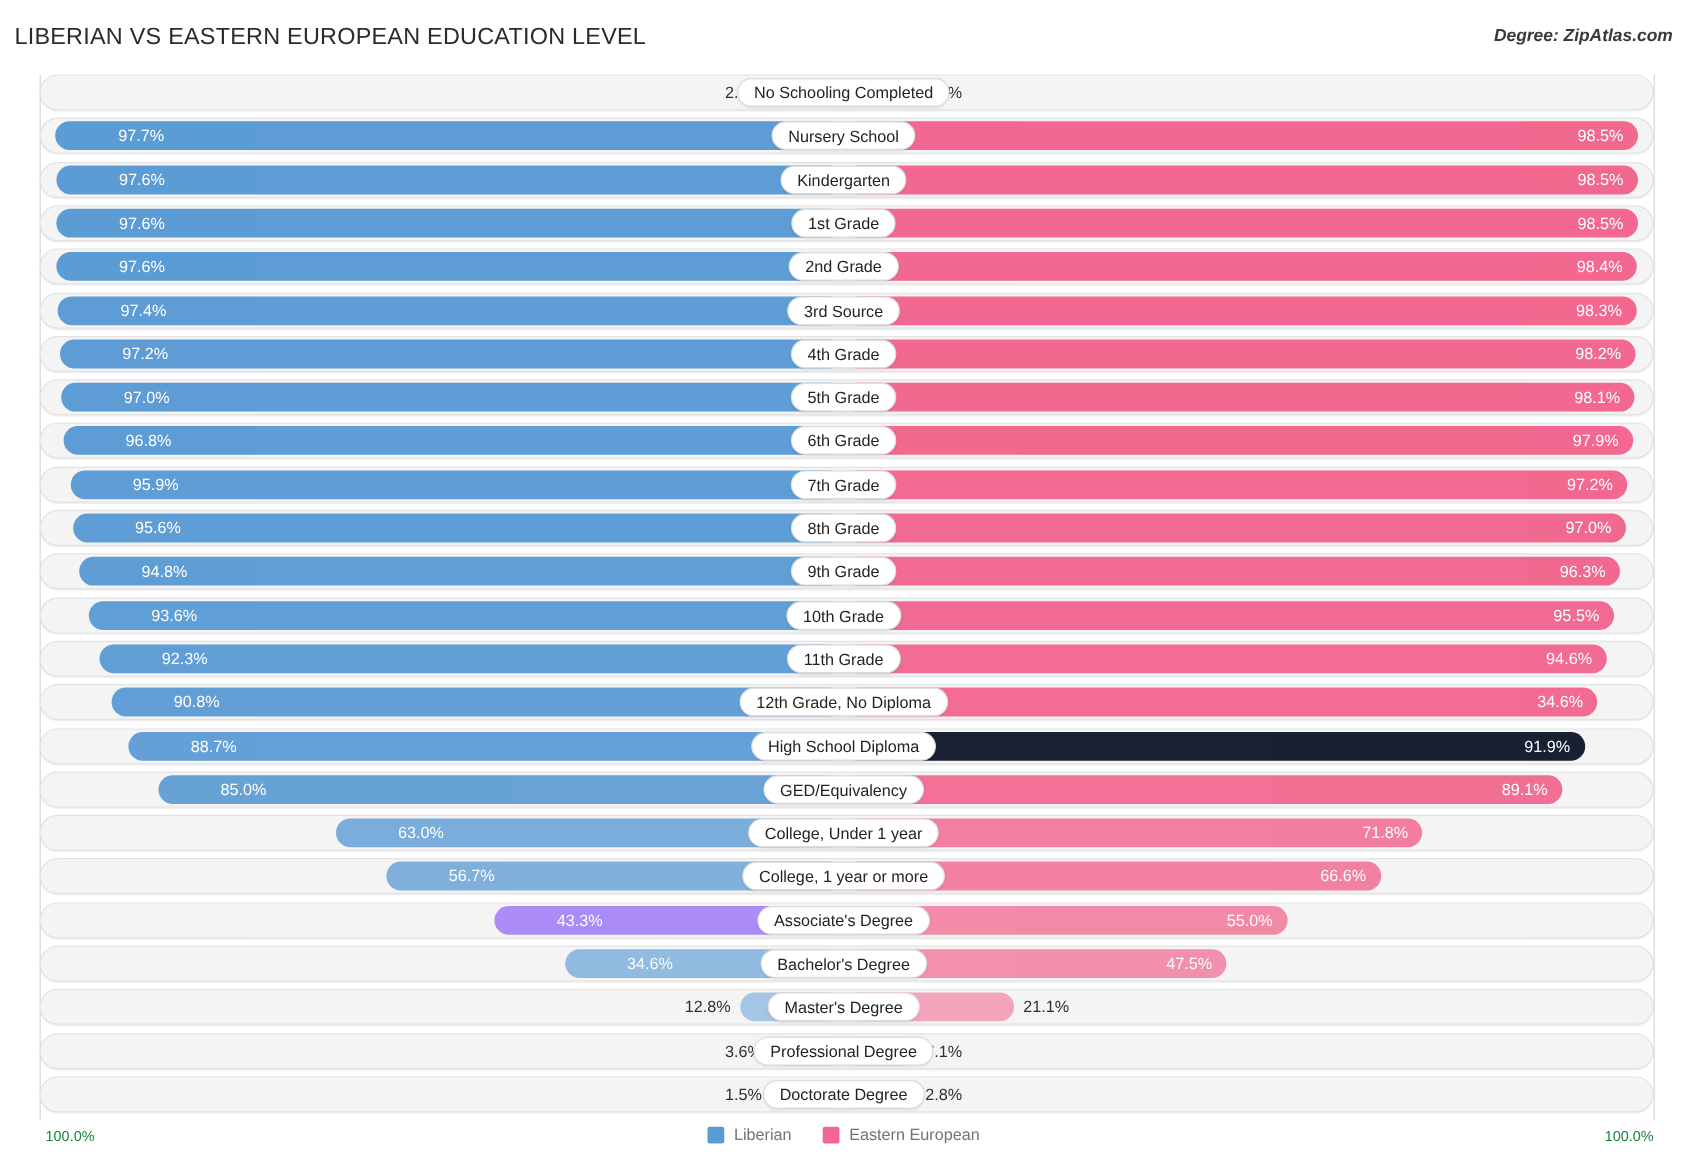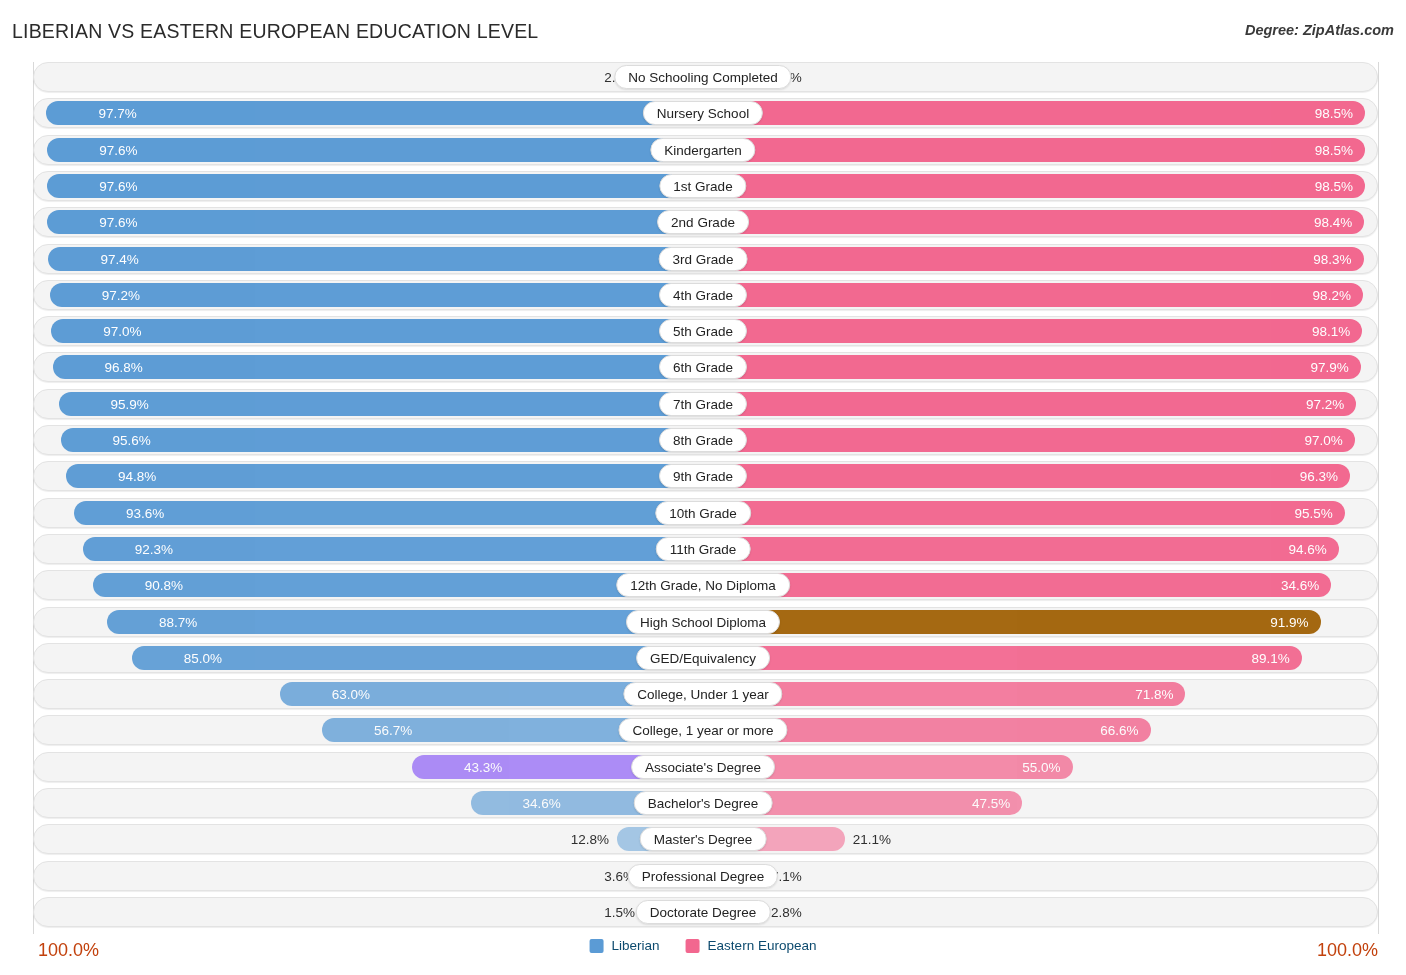--- a/index.html
+++ b/index.html
@@ -141,42 +141,42 @@
   .footer {
     position: absolute;
     left: 0;
     top: 934px;
     width: 1406px;
     height: 41px;
   }
   .axis-min, .axis-max {
     position: absolute;
     top: 6px;
-    font-size: 18px;
-    color: #c2410c;
+    font-size: 12px;
+    color: #15803d;
     white-space: nowrap;
   }
   .axis-min { left: 38px; }
   .axis-max { right: 28px; }
 
   .legend {
     position: absolute;
     left: 50%;
     top: 4px;
     transform: translateX(-50%);
     display: flex;
     align-items: center;
     gap: 26px;
   }
   .legend-item {
     display: flex;
     align-items: center;
     gap: 8px;
     font-size: 13.5px;
-    color: #0c4a6e;
+    color: #737373;
     white-space: nowrap;
   }
   .swatch {
     width: 14px; height: 14px;
     border-radius: 2px;
     display: inline-block;
   }
 </style>
 </head>
 <body>
@@ -241,21 +241,21 @@
           <div class="pill">2nd Grade</div>
         </div>
         <div class="row" style="top: 181.5px;">
           <div class="track"></div>
           <div class="bar left" style="width: 654.528px; background: rgb(91, 155, 213); opacity: 0.986;">
             <div class="barval inside-left">97.4%</div>
           </div>
           <div class="bar right" style="width: 660.576px; background: rgb(242, 103, 143); opacity: 0.991;">
             <div class="barval inside-right">98.3%</div>
           </div>
-          <div class="pill">3rd Grade</div>
+          <div class="pill">3rd Source</div>
         </div>
         <div class="row" style="top: 217.8px;">
           <div class="track"></div>
           <div class="bar left" style="width: 653.184px; background: rgb(91, 155, 213); opacity: 0.985;">
             <div class="barval inside-left">97.2%</div>
           </div>
           <div class="bar right" style="width: 659.904px; background: rgb(242, 103, 143); opacity: 0.99;">
             <div class="barval inside-right">98.2%</div>
           </div>
           <div class="pill">4th Grade</div>
@@ -338,21 +338,21 @@
           <div class="bar right" style="width: 628.32px; background: rgb(242, 103, 143); opacity: 0.964;">
             <div class="barval inside-right">34.6%</div>
           </div>
           <div class="pill">12th Grade, No Diploma</div>
         </div>
         <div class="row" style="top: 544.5px;">
           <div class="track"></div>
           <div class="bar left" style="width: 596.064px; background: rgb(91, 155, 213); opacity: 0.938;">
             <div class="barval inside-left">88.7%</div>
           </div>
-          <div class="bar right" style="width: 617.568px; background: #a16207; opacity: 0.955;">
+          <div class="bar right" style="width: 617.568px; background: #0f172a; opacity: 0.955;">
             <div class="barval inside-right">91.9%</div>
           </div>
           <div class="pill">High School Diploma</div>
         </div>
         <div class="row" style="top: 580.8px;">
           <div class="track"></div>
           <div class="bar left" style="width: 571.2px; background: rgb(91, 155, 213); opacity: 0.917;">
             <div class="barval inside-left">85.0%</div>
           </div>
           <div class="bar right" style="width: 598.752px; background: rgb(242, 103, 143); opacity: 0.94;">

